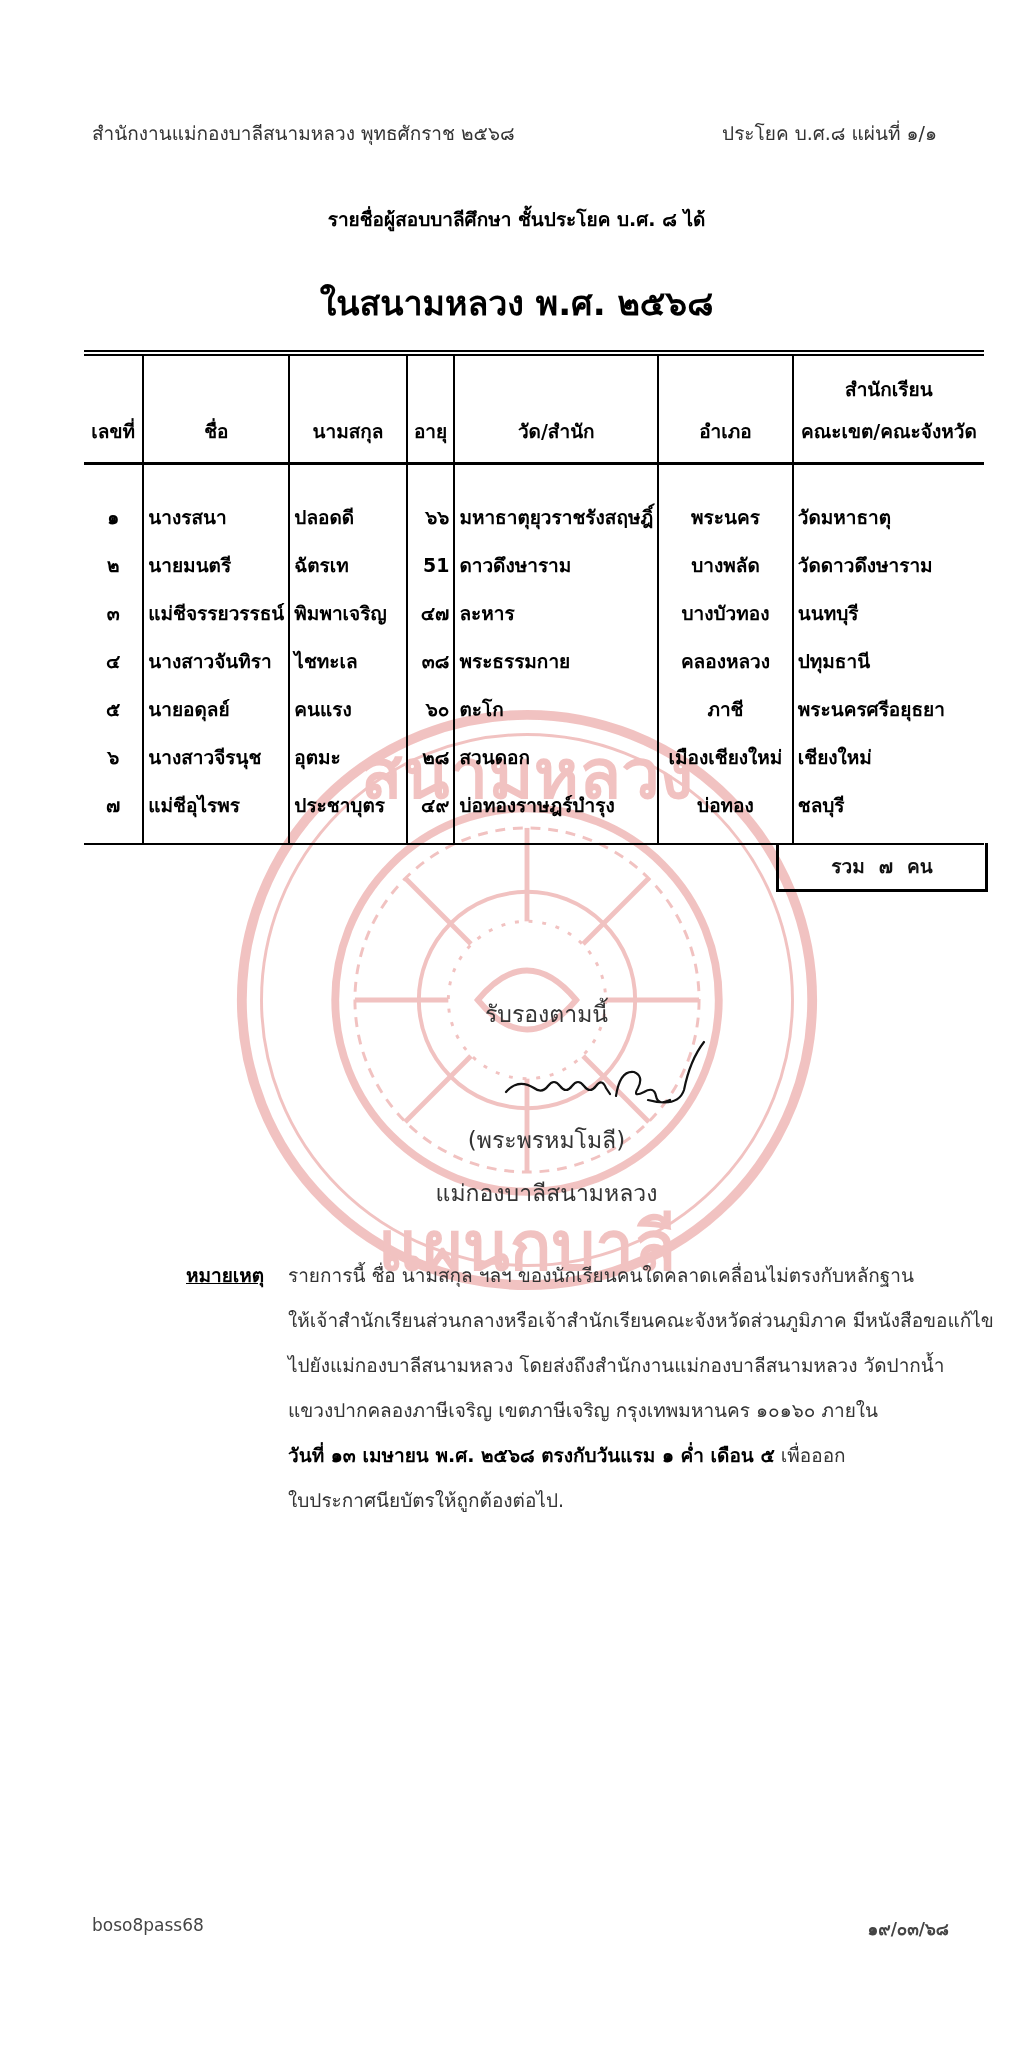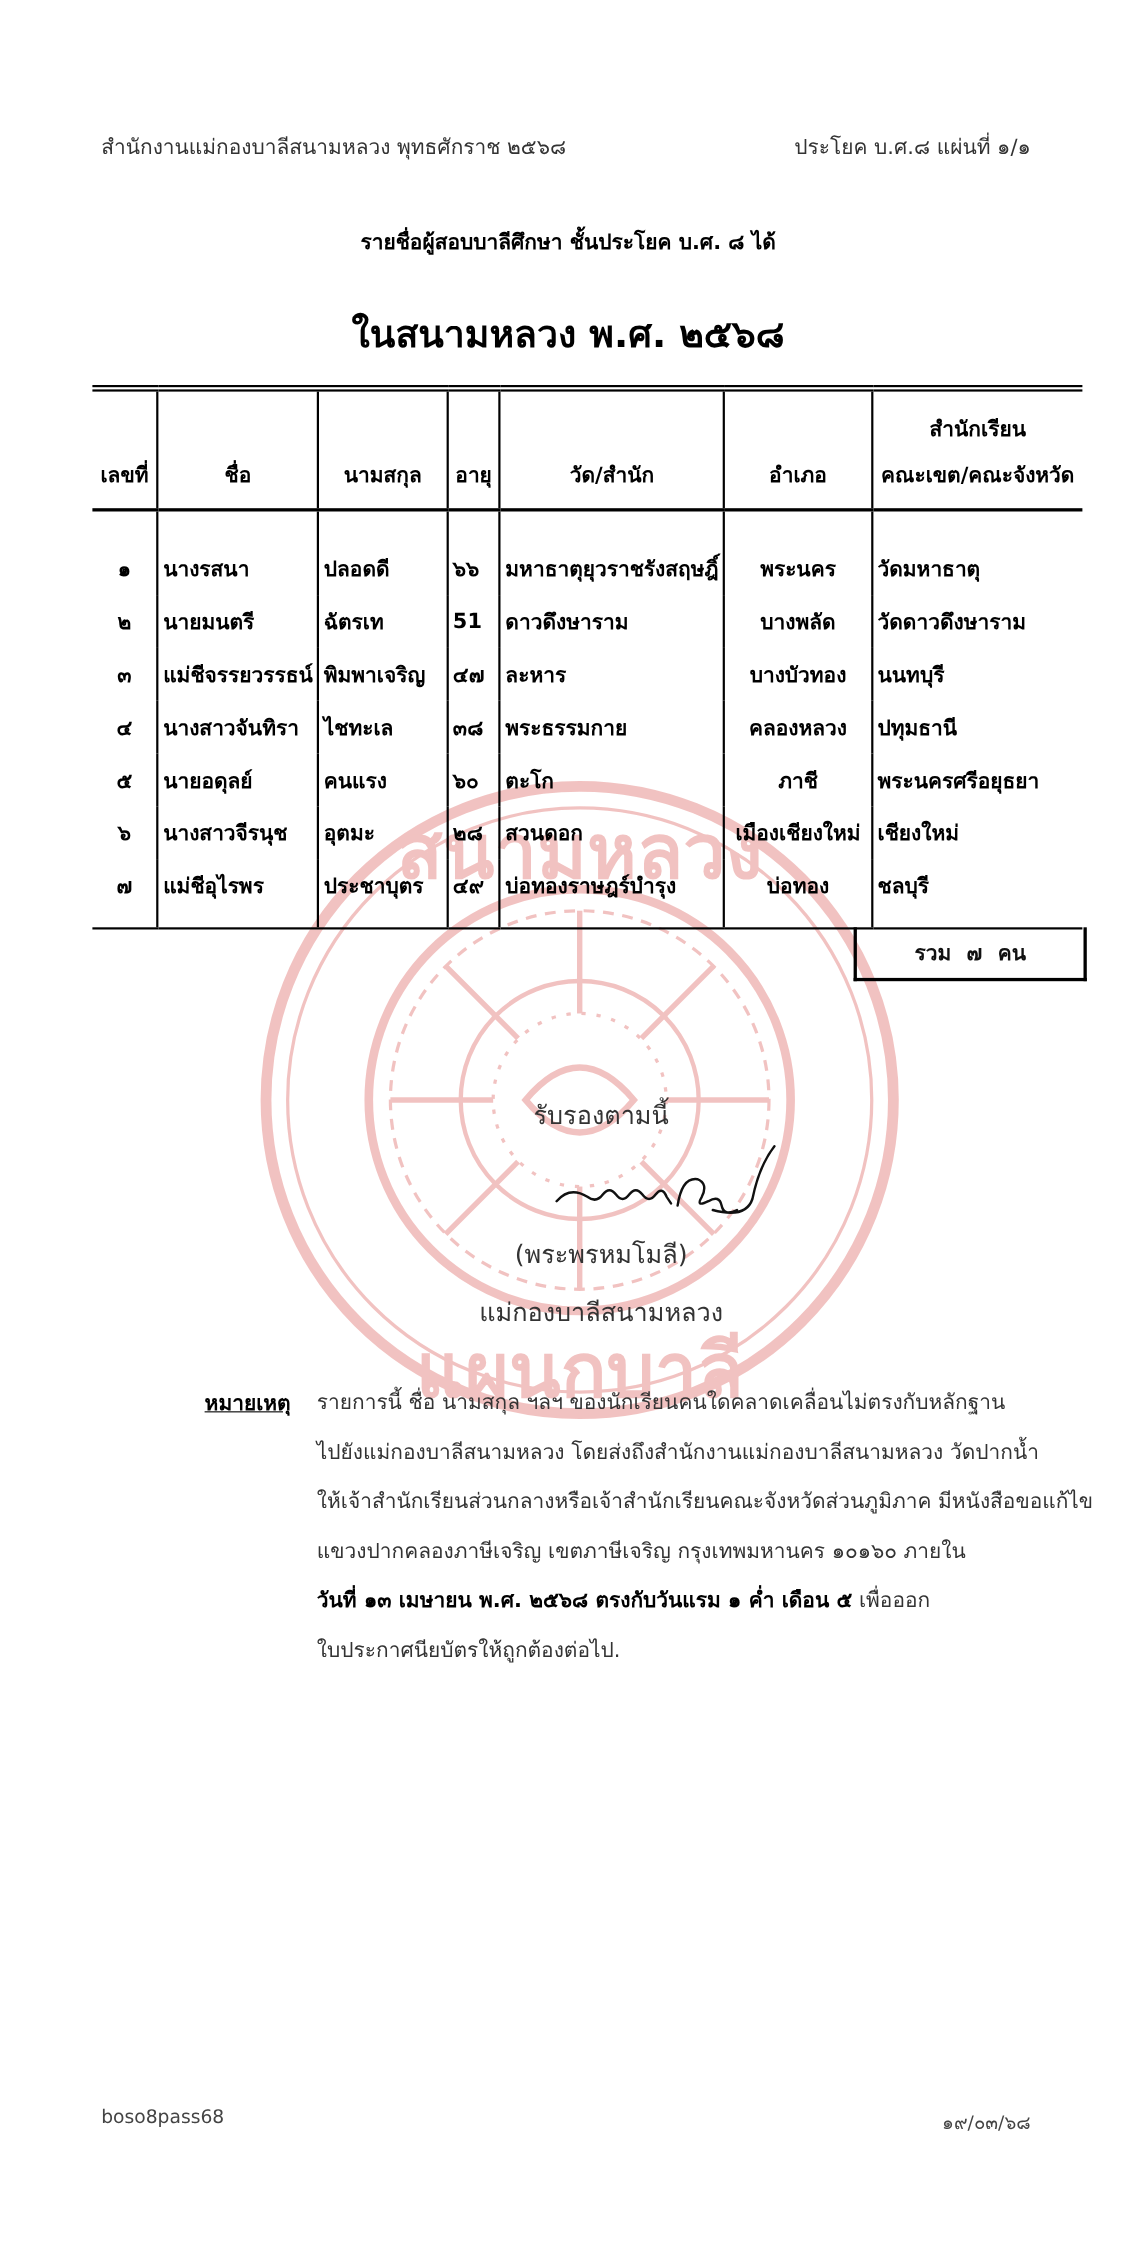--- a/index.html
+++ b/index.html
@@ -28,21 +28,21 @@
     height: 90px; vertical-align: bottom; padding: 0 4px 16px 4px;
     font-size: 19px; border-bottom: 3px solid #000; text-align: center;
   }
   table.result th + th, table.result td + td { border-left: 2px solid #000; }
   table.result td { height: 48px; padding: 0 4px; white-space: nowrap; vertical-align: middle; }
   table.result tbody tr:first-child td { padding-top: 28px; height: 48px; }
   table.result tbody tr:last-child td { padding-bottom: 14px; border-bottom: 2px solid #000; }
   .c-no { width: 60px; text-align: center; }
   .c-name { width: 130px; }
   .c-surname { width: 115px; margin-left: 48px; }
-  .c-age { width: 40px; text-align: left; }
+  .c-age { width: 40px; text-align: right; }
   .c-temple { width: 185px; }
   .c-district { width: 130px; text-align: center; }
   .c-school { width: 200px; }
   th .sub { display: block; margin-bottom: 12px; }
 
   .total-box {
     position: absolute; left: 776px; top: 843px; width: 206px; height: 46px;
     border: 3px solid #000; border-top: none; font-weight: bold; font-size: 19px;
     display: flex; align-items: center; justify-content: center; gap: 14px;
   }
@@ -54,21 +54,21 @@
   .signature { position: absolute; left: 498px; top: 1040px; width: 210px; height: 80px; }
 
   .remark { position: absolute; left: 186px; top: 1260px; font-size: 19px; color: #333; }
   .remark .label { position: absolute; left: 0; top: 0; font-weight: bold; text-decoration: underline; color: #000; }
   .remark .lines { position: absolute; left: 102px; top: 0; width: 640px; }
   .remark .line { height: 45px; line-height: 30px; white-space: nowrap; }
   .remark .bold { font-weight: bold; color: #000; }
 
   .footer { position: absolute; top: 1915px; left: 0; width: 1033px; font-size: 17px; color: #444; }
   .footer .left { position: absolute; left: 92px; }
-  .footer .right { position: absolute; right: 96px; }
+  .footer .right { position: absolute; right: 84px; font-weight: bold; }
 </style>
 </head>
 <body>
 
 <div class="page-header">
   <span class="left">สำนักงานแม่กองบาลีสนามหลวง พุทธศักราช ๒๕๖๘</span>
   <span class="right">ประโยค บ.ศ.๘ แผ่นที่  ๑/๑</span>
 </div>
 
 <div class="title t1">รายชื่อผู้สอบบาลีศึกษา ชั้นประโยค บ.ศ. ๘ ได้</div>
@@ -194,22 +194,22 @@
            M118 56 q4 -26 18 -24 q10 4 4 16 q-6 10 6 4 q10 -6 12 4 q2 10 14 4
            M150 60 q30 8 36 -10 q6 -30 20 -48" fill="none" stroke="#111" stroke-width="2.2" stroke-linecap="round"></path>
 </svg>
 <div class="certify c2">(พระพรหมโมลี)</div>
 <div class="certify c3">แม่กองบาลีสนามหลวง</div>
 
 <div class="remark">
   <span class="label">หมายเหตุ</span>
   <div class="lines">
     <div class="line">รายการนี้  ชื่อ   นามสกุล ฯลฯ  ของนักเรียนคนใดคลาดเคลื่อนไม่ตรงกับหลักฐาน</div>
+    <div class="line">ให้เจ้าสำนักเรียนส่วนกลางหรือเจ้าสำนักเรียนคณะจังหวัดส่วนภูมิภาค มีหนังสือขอแก้ไข</div>
     <div class="line">ไปยังแม่กองบาลีสนามหลวง  โดยส่งถึงสำนักงานแม่กองบาลีสนามหลวง  วัดปากน้ำ</div>
-    <div class="line">ให้เจ้าสำนักเรียนส่วนกลางหรือเจ้าสำนักเรียนคณะจังหวัดส่วนภูมิภาค มีหนังสือขอแก้ไข</div>
     <div class="line">แขวงปากคลองภาษีเจริญ เขตภาษีเจริญ กรุงเทพมหานคร ๑๐๑๖๐ ภายใน</div>
     <div class="line"><span class="bold">วันที่ ๑๓ เมษายน พ.ศ. ๒๕๖๘  ตรงกับวันแรม  ๑  ค่ำ  เดือน  ๕</span><span> เพื่อออก</span></div>
     <div class="line">ใบประกาศนียบัตรให้ถูกต้องต่อไป.</div>
   </div>
 </div>
 
 <div class="footer">
   <span class="left">boso8pass68</span>
   <span class="right">๑๙/๐๓/๖๘</span>
 </div>

